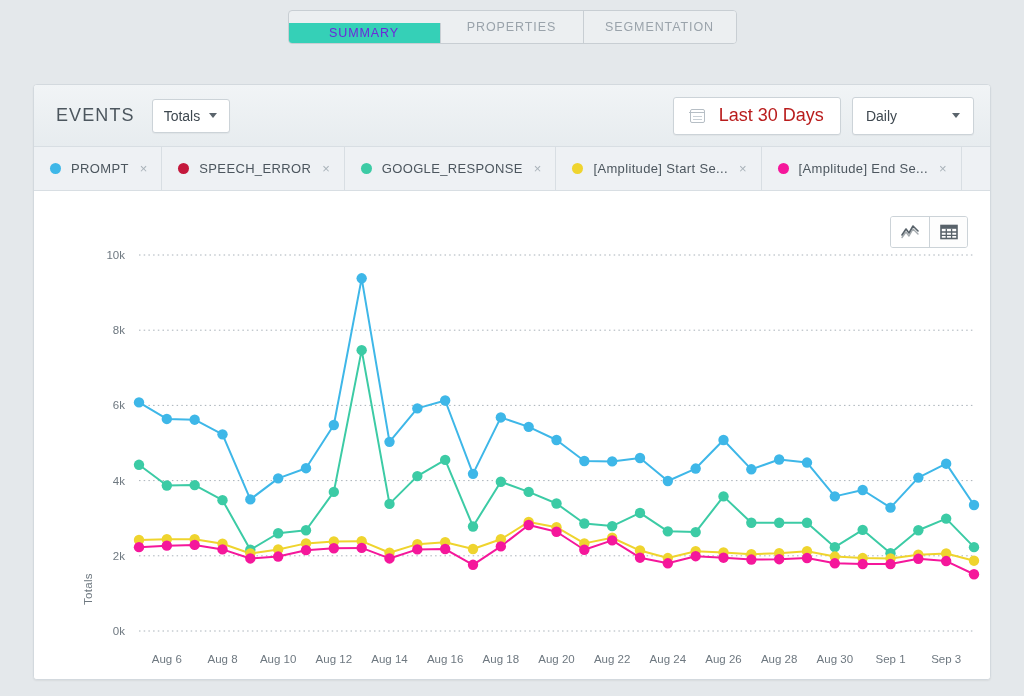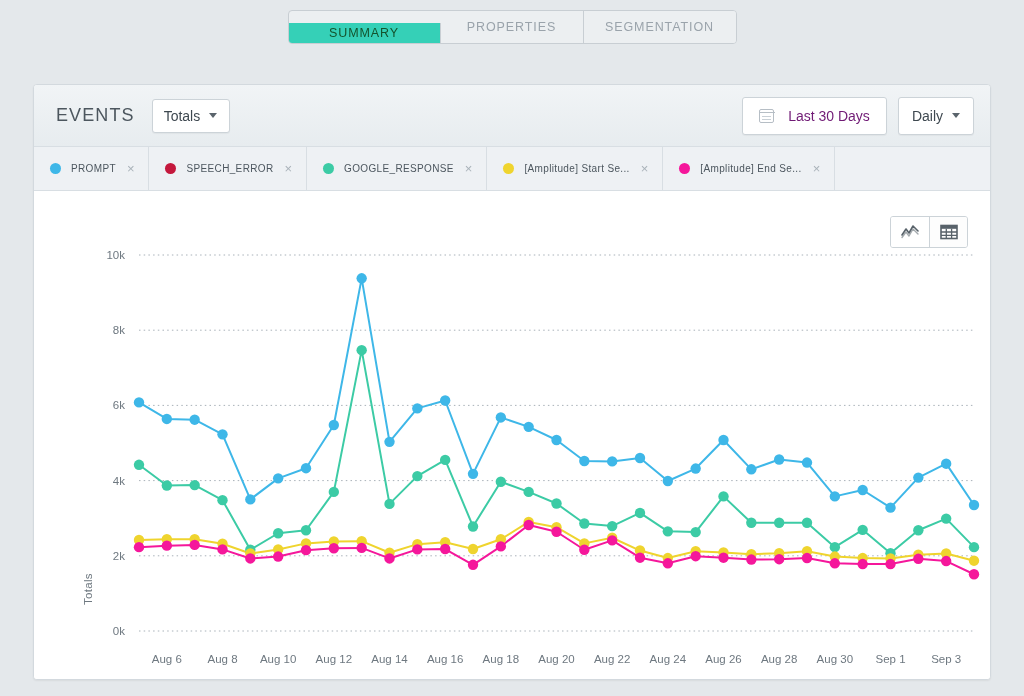--- a/index.html
+++ b/index.html
@@ -31,21 +31,21 @@
     letter-spacing: 0.9px;
     color: #9aa3ab;
     background: #eceff1;
     border-right: 1px solid #c8ced3;
     cursor: pointer;
     user-select: none;
   }
   .tab:last-child { border-right: none; }
   .tab.active {
     background: #35d0b7;
-    color: #14532d;
+    color: #6d28d9;
     margin-top: 12px;
   }
 
   
   .panel {
     position: absolute;
     left: 33px; top: 84px;
     width: 958px; height: 596px;
     background: #ffffff;
     border: 1px solid #d3d9de;
@@ -90,22 +90,22 @@
   }
   .spacer { flex: 1; }
 
   .daterange-btn {
     height: 38px;
     background: #ffffff;
     border: 1px solid #ccd3d8;
     border-radius: 3px;
     display: flex; align-items: center;
     padding: 0 16px;
-    font-size: 14px;
-    color: #701a75;
+    font-size: 18px;
+    color: #b91c1c;
     cursor: pointer;
     box-shadow: 0 1px 1px rgba(0,0,0,0.04);
   }
   .cal-icon {
     width: 15px; height: 14px;
     border: 1.6px solid #b6bec5;
     border-radius: 2px;
     margin-right: 14px;
     position: relative;
     flex: none;
@@ -127,20 +127,21 @@
     height: 38px;
     background: #ffffff;
     border: 1px solid #ccd3d8;
     border-radius: 3px;
     display: flex; align-items: center;
     padding: 0 13px;
     font-size: 14px;
     color: #3e4850;
     cursor: pointer;
     box-shadow: 0 1px 1px rgba(0,0,0,0.04);
+    gap: 46px;
   }
 
   
   .chip-row {
     height: 44px;
     background: #eef1f4;
     border-bottom: 1px solid #d8dee3;
     display: flex;
     align-items: stretch;
   }
@@ -151,21 +152,21 @@
     cursor: pointer;
     white-space: nowrap;
   }
   .chip-dot {
     width: 11px; height: 11px;
     border-radius: 50%;
     margin-right: 10px;
     flex: none;
   }
   .chip-label {
-    font-size: 10px;
+    font-size: 13px;
     letter-spacing: 0.35px;
     color: #4c565e;
   }
   .chip-x {
     margin-left: 11px;
     font-size: 13px;
     color: #a9b2b9;
     line-height: 1;
     cursor: pointer;
   }

